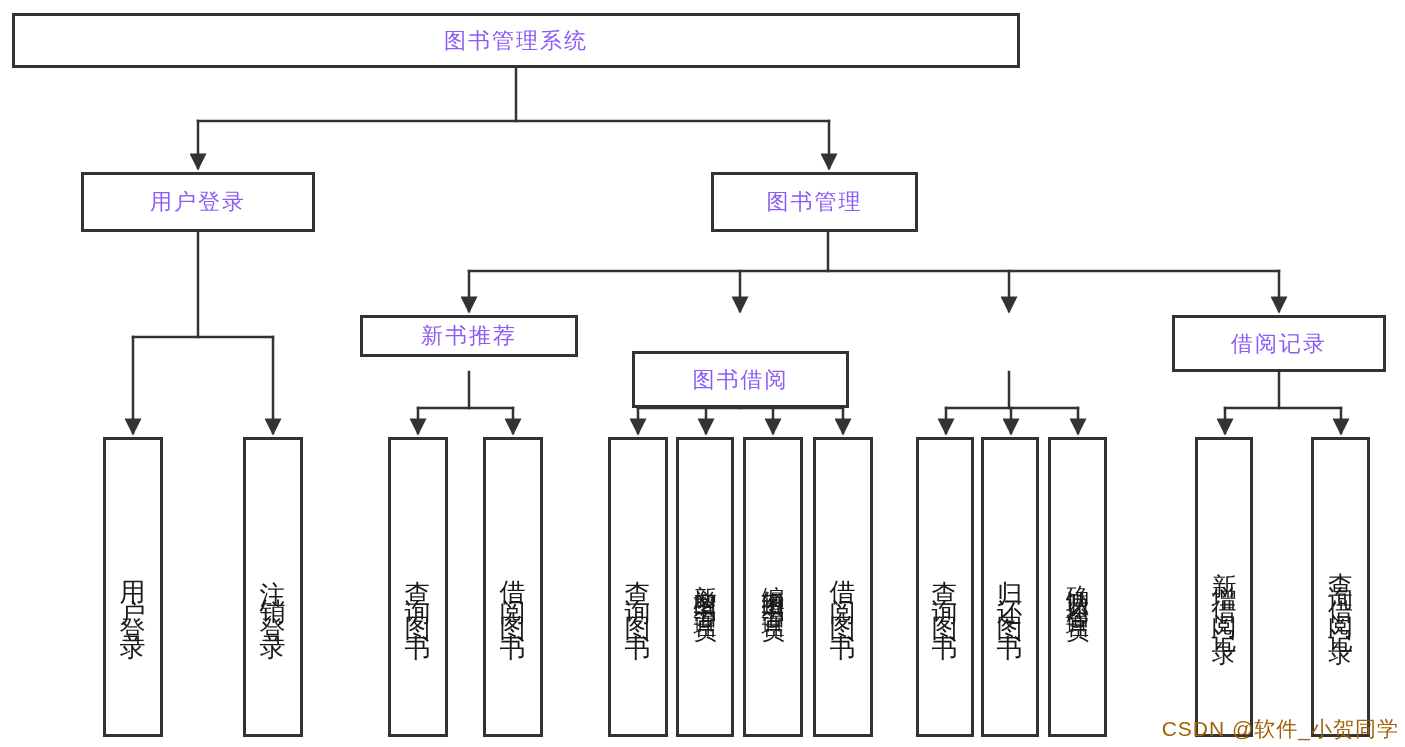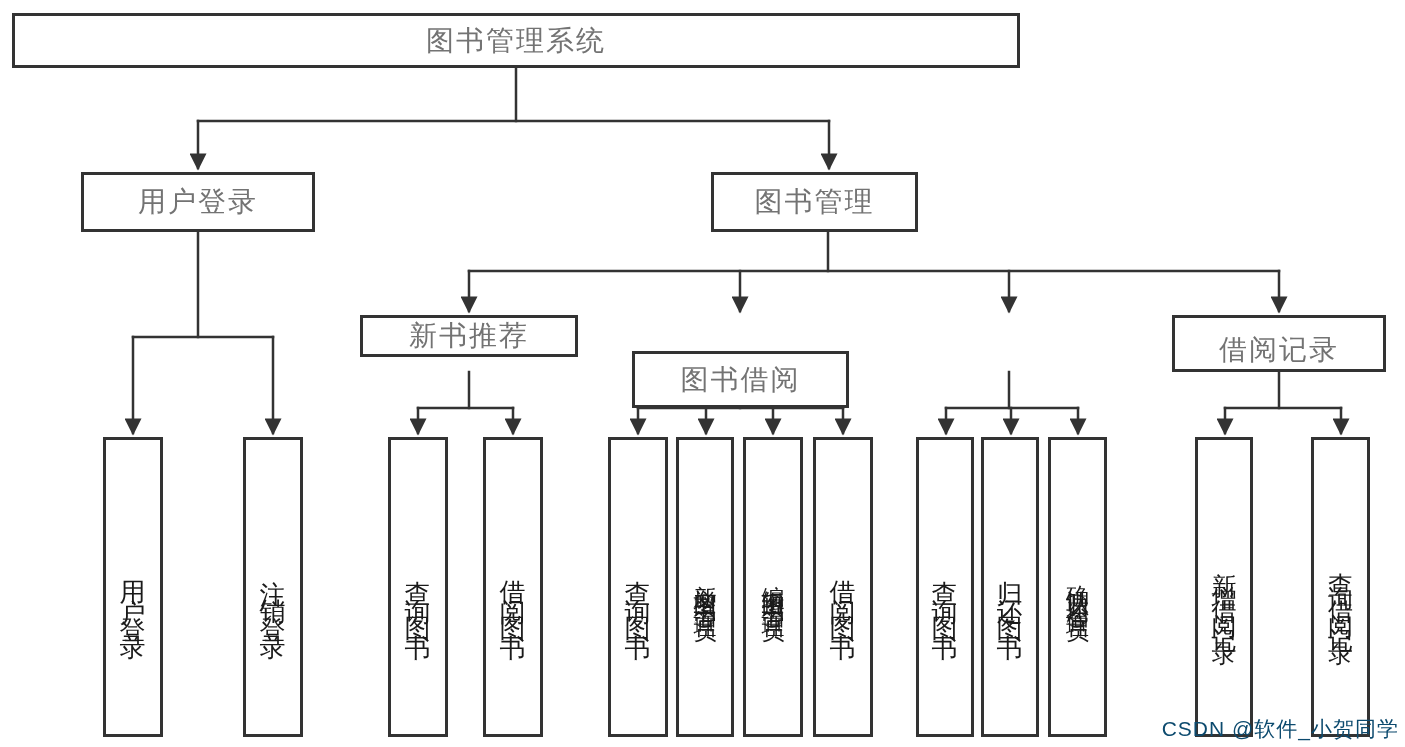--- a/index.html
+++ b/index.html
@@ -4,36 +4,36 @@
 <style>
   html,body { margin:0; padding:0; background:#ffffff; }
   .canvas {
     position:relative; width:1405px; height:747px; background:#ffffff;
     font-family:"Liberation Sans", sans-serif; overflow:hidden;
   }
   .connectors { position:absolute; left:0; top:0; width:1405px; height:747px; pointer-events:none; }
   .node {
     position:absolute; box-sizing:border-box; background:#ffffff;
     border:3px solid #333333; display:flex; align-items:center; justify-content:center;
-    color:#737373; font-size:28px; letter-spacing:2px; z-index:2;
+    color:#8b5cf6; font-size:22px; letter-spacing:2px; z-index:2;
   }
   .leaf {
     position:absolute; top:437px; height:300px; width:60px; box-sizing:border-box;
     background:#ffffff; border:3px solid #333333;
     display:flex; align-items:center; justify-content:center; z-index:2;
   }
   .leaf span {
     writing-mode:vertical-rl; text-orientation:mixed; color:#1a1a1a; line-height:1;
   }
   .len4 span { font-size:26px; letter-spacing:18px; margin-top:18px; }
   .len6 span { font-size:25px; letter-spacing:14px; margin-top:14px; }
   .len9 span { font-size:23px; letter-spacing:5px;  margin-top:5px; }
   .watermark {
     position:absolute; right:6px; bottom:4px; z-index:3;
-    color:#0c4a6e; font-size:21px; letter-spacing:1px;
+    color:#a16207; font-size:21px; letter-spacing:1px;
   }
 </style>
 </head>
 <body>
 
 <div class="canvas">
 
   <svg class="connectors" viewBox="0 0 1405 747" xmlns="http://www.w3.org/2000/svg">
     <defs>
       <marker id="arr" viewBox="0 0 10 10" refX="8.5" refY="5" markerUnits="userSpaceOnUse" markerWidth="26" markerHeight="17" orient="auto">
@@ -106,21 +106,21 @@
   <div class="node" style="left:711px; top:172px; width:207px; height:60px;">
     <span>图书管理</span>
   </div>
 
   <div class="node" style="left:360px; top:315px; width:218px; height:42px;">
     <span>新书推荐</span>
   </div>
   <div class="node" style="left:632px; top:315px; width:217px; height:57px;margin-top:36px;">
     <span>图书借阅</span>
   </div>
-  <div class="node" style="left:1172px; top:315px; width:214px; height:57px;align-items:flex-end;">
+  <div class="node" style="left:1172px; top:315px; width:214px; height:57px;">
     <span>借阅记录</span>
   </div>
 
   <div class="leaf len4" style="left:103px;">
     <span>用户登录</span>
   </div>
   <div class="leaf len4" style="left:243px;">
     <span>注销登录</span>
   </div>
 

